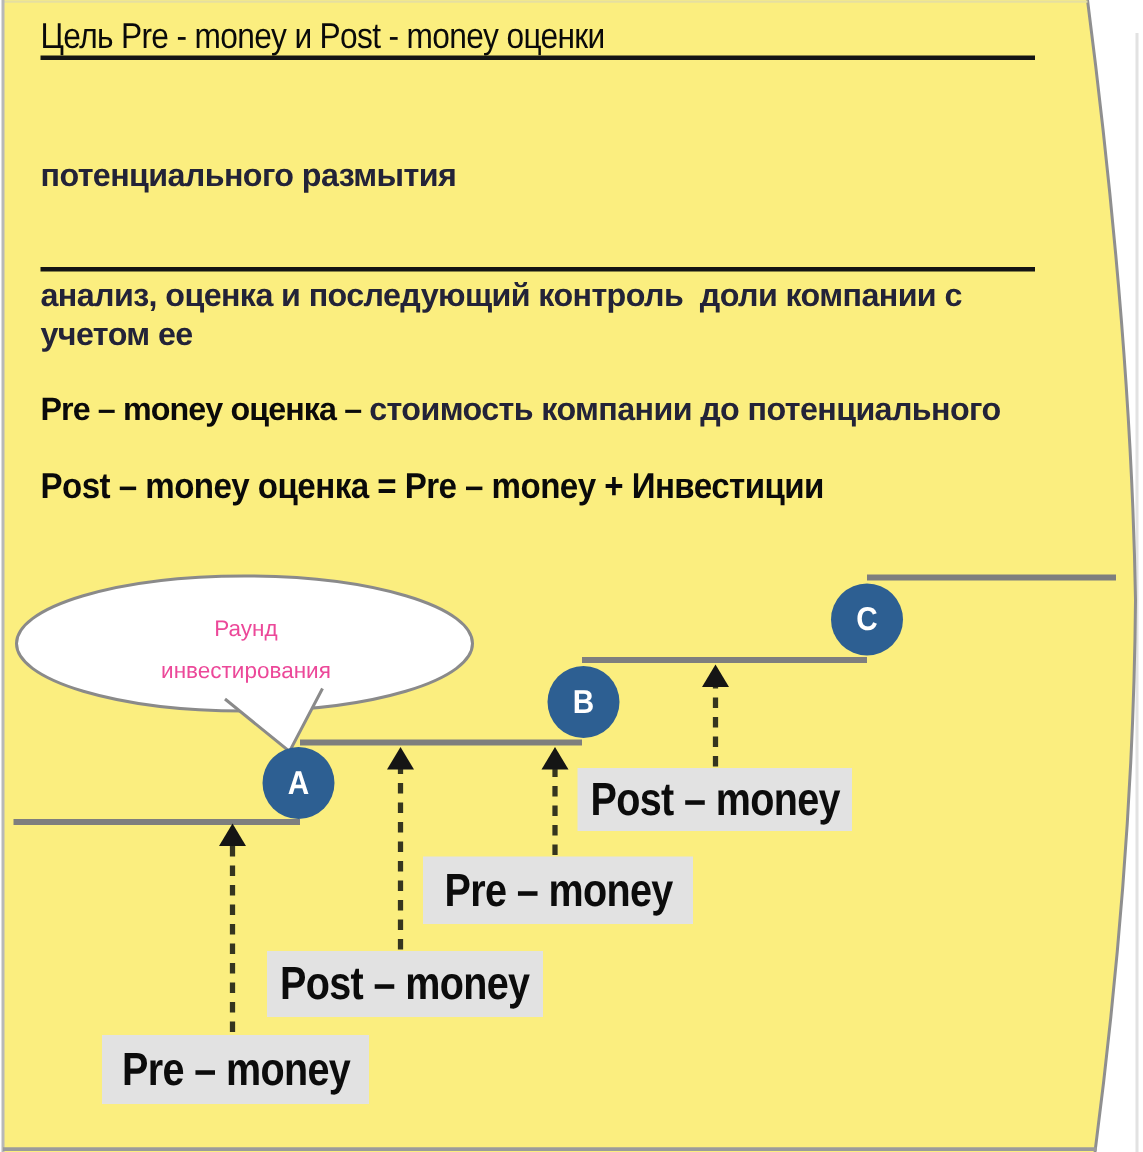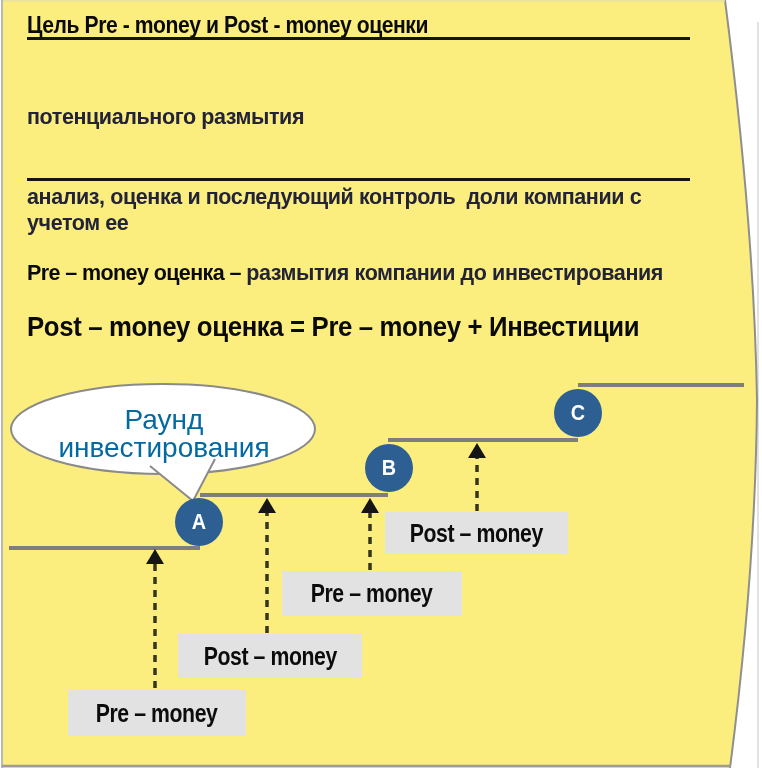--- a/index.html
+++ b/index.html
@@ -18,47 +18,47 @@
   .top-border{stroke:#E6DFA0;stroke-width:1.5;}
   .step-line{fill:none;stroke:var(--line-grey,#7E7E7E);stroke-width:4;}
   .dash-line{fill:none;stroke:#35351F;stroke-width:3.5;stroke-dasharray:7 6;}
   .arrow-head{fill:#151515;}
   .bubble{fill:#FFFFFF;stroke:#8A8A8A;stroke-width:2;}
   .bubble-tail{fill:#FFFFFF;stroke:#8A8A8A;stroke-width:2;}
 
   .abs{position:absolute;z-index:2;}
   .condensed{display:inline-block;transform:scaleX(.88);transform-origin:left center;white-space:nowrap;}
   .heading{
-    left:27px;font-size:24px;font-weight:700;color:var(--heading-black,#0A0A0A);
+    left:27px;font-size:24px;font-weight:400;color:var(--heading-black,#0A0A0A);
     letter-spacing:-.5px;
   }
   .rule{position:absolute;left:27px;width:663px;height:3px;background:#141414;z-index:2;}
   .para{
     left:27px;font-size:21.5px;line-height:26.5px;font-weight:700;
     color:var(--body-navy,#232338);letter-spacing:-.4px;white-space:pre-wrap;
   }
   .para .black-part{color:#0a0a0a;letter-spacing:-.6px;}
   .formula{
-    left:27px;font-size:28px;font-weight:700;color:#0a0a0a;letter-spacing:-.4px;
+    left:27px;font-size:24px;font-weight:700;color:#0a0a0a;letter-spacing:-.4px;
   }
   .bubble-text{
     left:38px;top:406px;width:252px;text-align:center;
-    font-size:28px;line-height:28px;font-weight:400;color:#0369a1;
+    font-size:15px;line-height:28px;font-weight:400;color:#ec4899;
   }
   .round-circle{
     position:absolute;width:48px;height:48px;border-radius:50%;
     background:var(--circle-blue,#2D5F92);z-index:3;
     display:flex;align-items:center;justify-content:center;
     color:#fff;font-size:22px;font-weight:700;
   }
   .round-circle .condensed{transform:scaleX(.9);transform-origin:center;}
   .value-box{
     position:absolute;background:var(--box-grey,#E2E2E2);z-index:2;
     display:flex;align-items:center;justify-content:center;
-    font-size:25px;font-weight:700;color:#0c0c0c;letter-spacing:-.5px;
+    font-size:31px;font-weight:700;color:#0c0c0c;letter-spacing:-.5px;
   }
   .value-box .condensed{transform:scaleX(.85);transform-origin:center;}
 </style>
 </head>
 <body>
 
 <div id="slide">
 
   <svg id="bg" width="762" height="768" viewBox="0 0 762 768">
 
@@ -102,21 +102,21 @@
   <div class="rule" style="top:37px"></div>
 
   <div class="abs para" style="top:51px;width:680px">
     <div>потенциального размытия</div>
     <div>анализ, оценка и последующий контроль  доли компании с учетом ее</div>
   </div>
 
   <div class="rule" style="top:178px"></div>
 
   <div class="abs para" style="top:207px;width:680px">
-    <div><span class="black-part">Pre – money оценка – </span><span>размытия компании до инвестирования</span></div>
+    <div><span class="black-part">Pre – money оценка – </span><span>стоимость компании до потенциального</span></div>
   </div>
 
   <div class="abs formula" style="top:311px">
     <span class="condensed" style="transform:scaleX(.92)">Post – money оценка = Pre – money + Инвестиции</span>
   </div>
 
   <div class="abs bubble-text">
     <div>Раунд</div>
     <div>инвестирования</div>
   </div>

